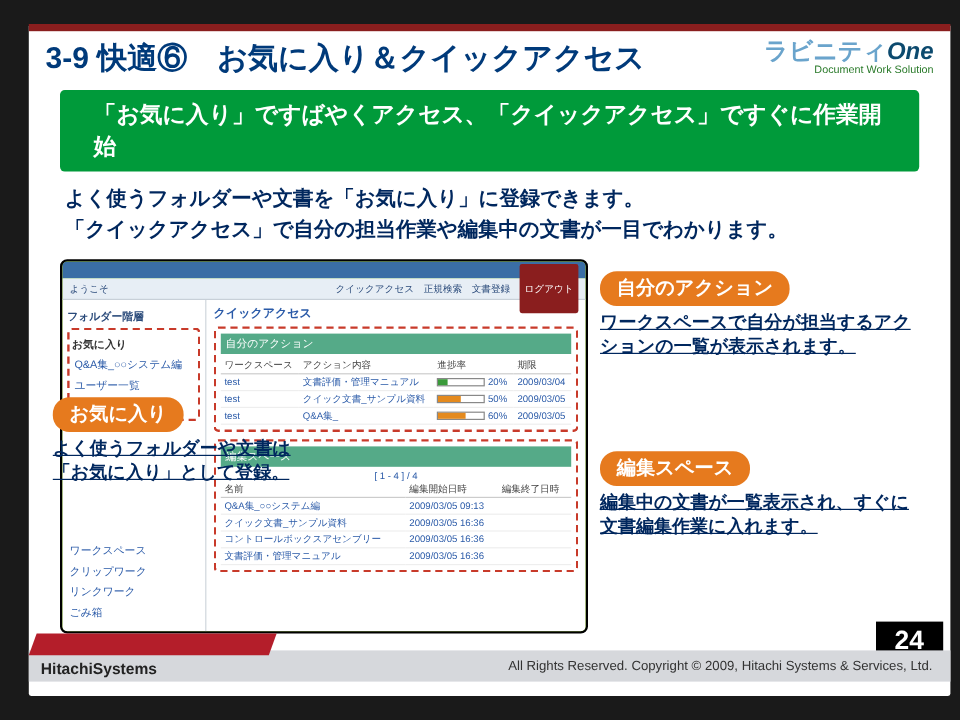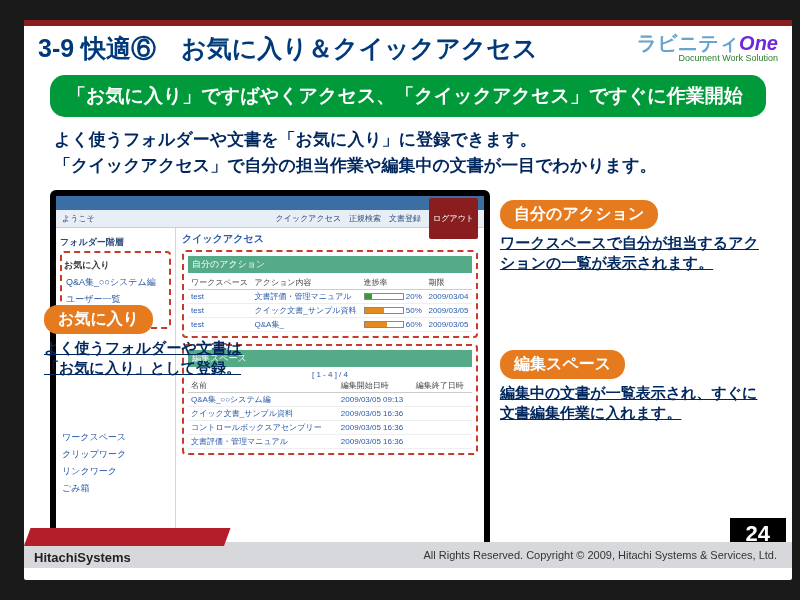--- a/index.html
+++ b/index.html
@@ -4,26 +4,26 @@
 <style>
   * { box-sizing: border-box; margin: 0; padding: 0; }
   body { background: #1a1a1a; width: 800px; height: 600px; font-family: "Meiryo", "MS PGothic", sans-serif; overflow: hidden; }
   .slide { background: #fff; margin: 20px 8px 8px 24px; height: 560px; position: relative; border-radius: 2px; }
   .hdr-bar { background: #8a1e1e; height: 6px; }
   .title-row { display: flex; align-items: center; justify-content: space-between; padding: 6px 14px 10px 14px; }
   .title { color: #003a7a; font-size: 25px; font-weight: bold; }
   .logo { text-align: right; line-height: 1.05; }
   .logo-main { font-size: 20px; font-weight: bold; }
   .logo-main .a { color: #6aa4cc; }
-  .logo-main .b { color: #6d28d9; font-style: italic; }
+  .logo-main .b { color: #0c4a6e; font-style: italic; }
   .logo-sub { color: #2a7a2a; font-size: 9px; }
-  .subtitle-bar { background: #009a3a; color: #fff; margin: 0 26px; padding: 8px 17px; font-size: 19px; font-weight: bold; border-radius: 15px; }
+  .subtitle-bar { background: #009a3a; color: #fff; margin: 0 26px; padding: 8px 28px; font-size: 19px; font-weight: bold; border-radius: 4px; }
   .lead { color: #00275e; font-size: 17px; line-height: 1.5; padding: 10px 26px 8px 30px; font-weight: bold; }
   .content { position: relative; margin: 4px 26px 0 26px; height: 320px; }
-  .shot-frame { position: absolute; left: 0; top: 0; width: 440px; height: 376px; border: 6px solid #000000; border-radius: 6px; background: #bef264; overflow: hidden; }
+  .shot-frame { position: absolute; left: 0; top: 0; width: 440px; height: 312px; border: 2px solid #000000; border-radius: 6px; background: #bef264; overflow: hidden; }
   .shot-top { background: #3a6ea5; height: 14px; }
   .shot-bar { background: #e7eef5; height: 18px; border-bottom: 1px solid #c8d0d8; display:flex; align-items:center; padding:0 6px; gap:8px; font-size:8px; color:#2a4a7a; }
   .shot-body { display: flex; height: calc(100% - 32px); background:#fff; }
   .sb { width: 120px; border-right: 1px solid #d0d6dc; padding: 4px; font-size: 9px; }
   .sb-h { color:#2a4a7a; font-weight:bold; margin:4px 0 2px; font-size:9px; }
   .sb-it { color:#2a5aa8; padding:2px 2px; }
   .dotbox-fav { border:2px dashed #c83a2a; border-radius:4px; padding:2px; margin-top:2px; }
   .main { flex:1; padding:4px 6px; font-size:8px; color:#333; }
   .qa-hdr { color:#2a5aa8; font-weight:bold; font-size:10px; margin-bottom:4px; }
   .dotbox-act { border:2px dashed #c83a2a; border-radius:4px; padding:4px; margin-bottom:6px; }

